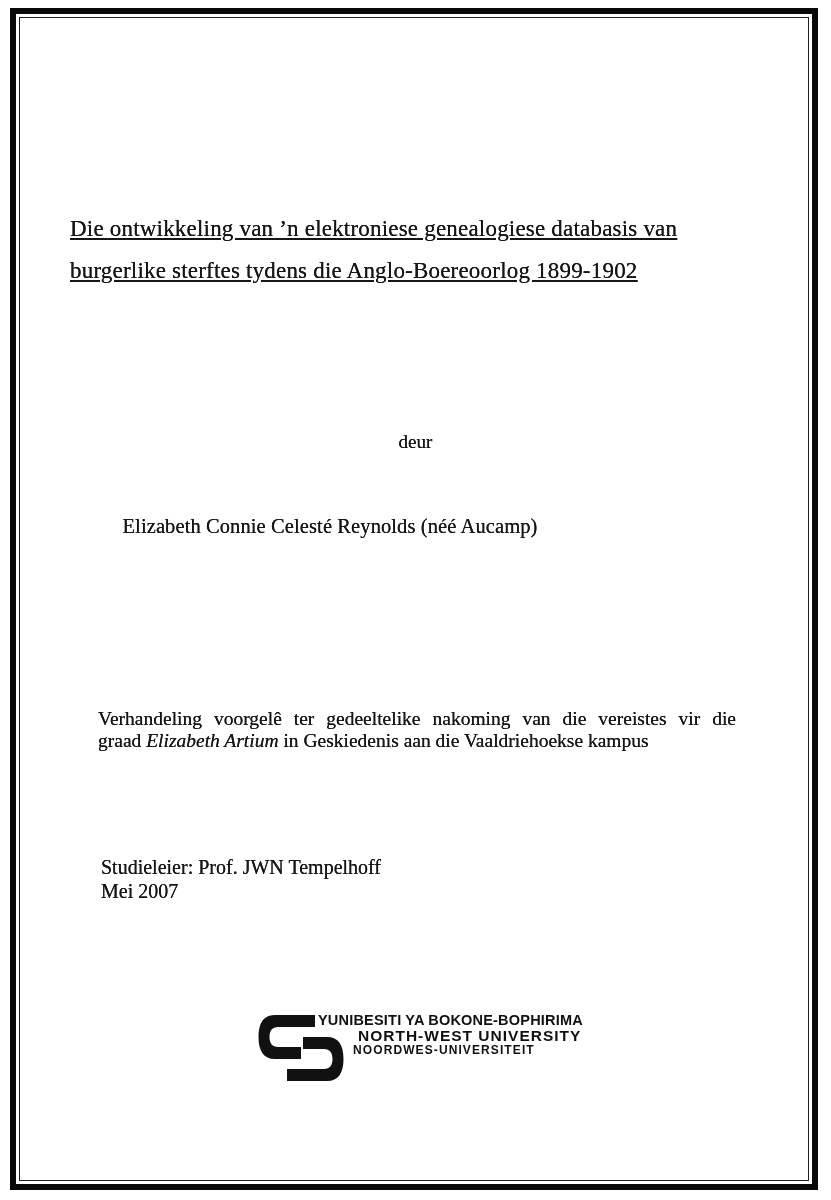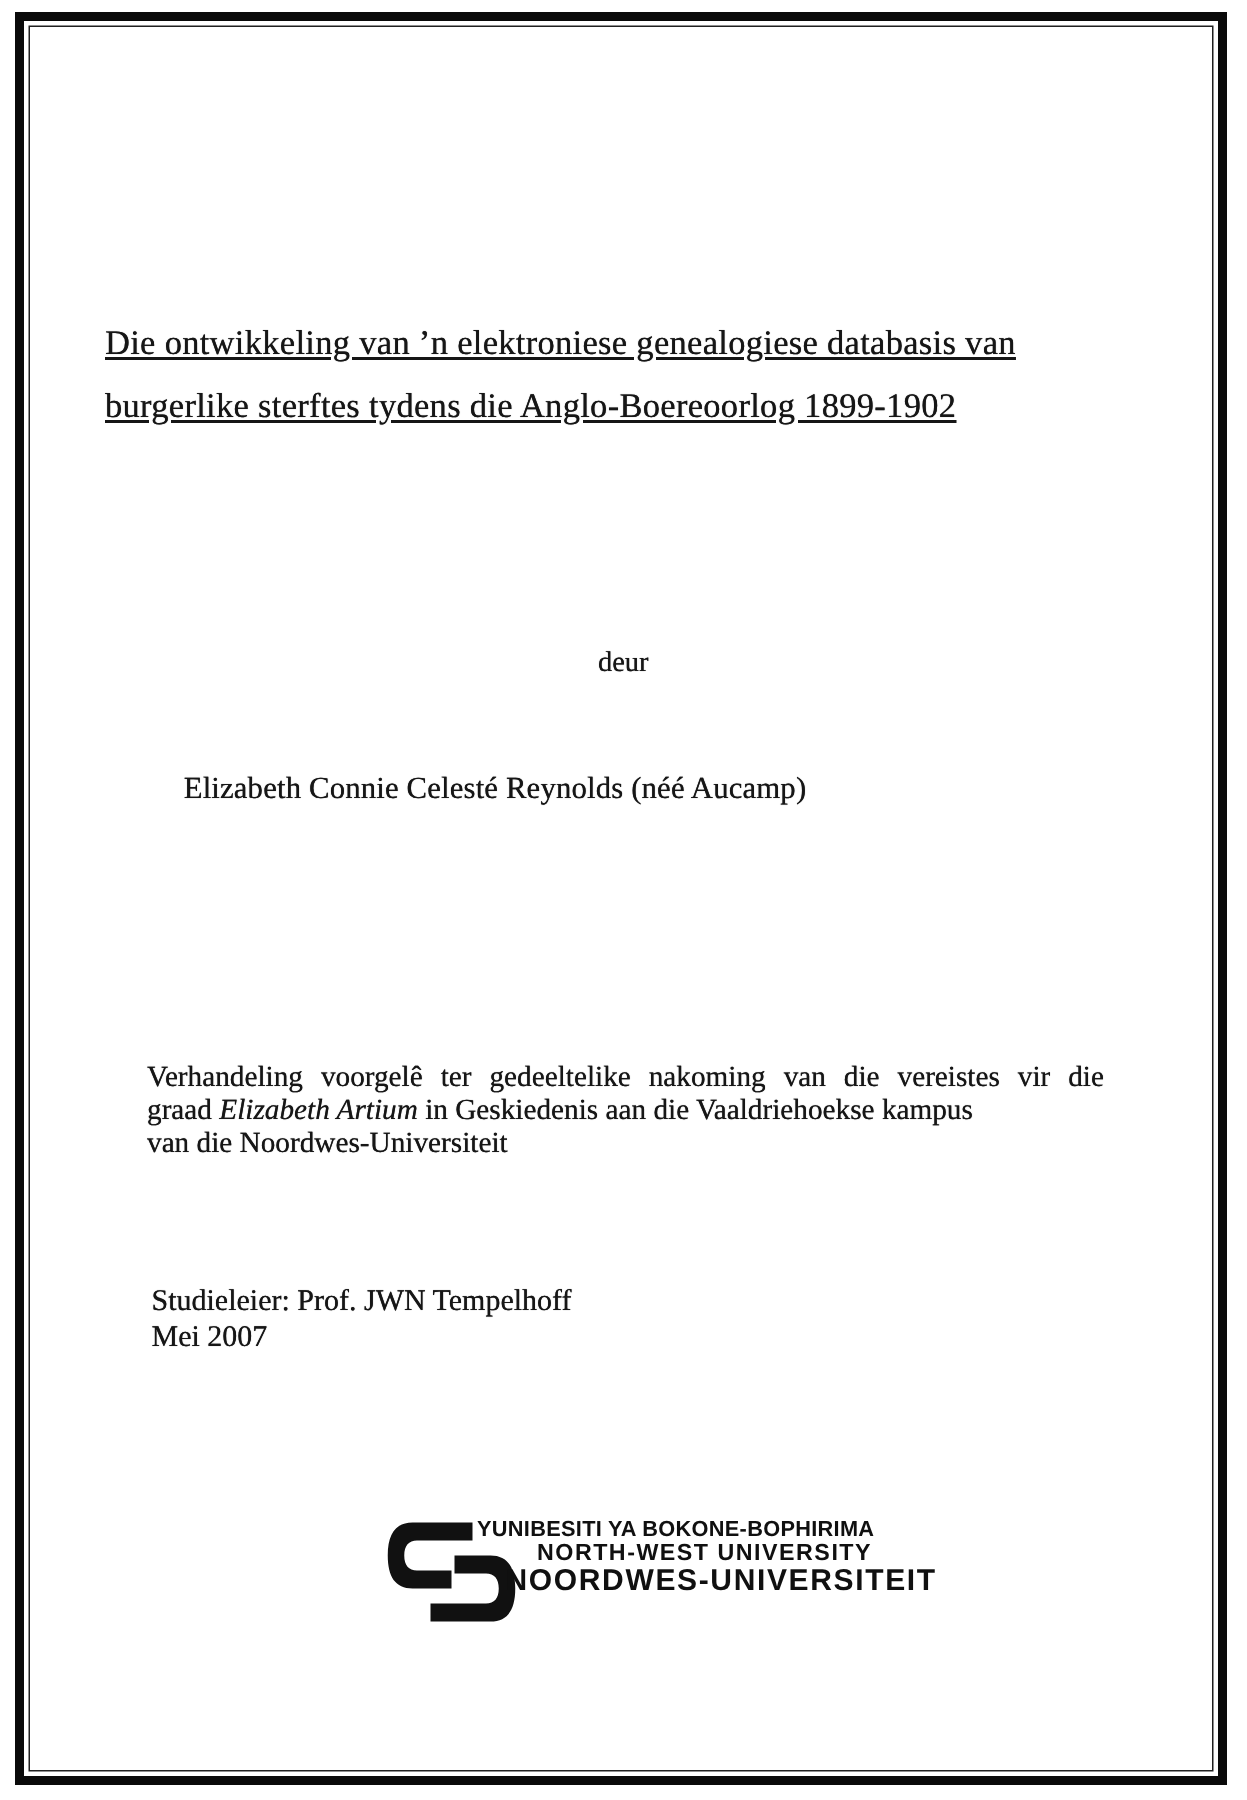--- a/index.html
+++ b/index.html
@@ -63,41 +63,40 @@
   .logo svg { position: absolute; left: 0; top: 0; }
   .logo-line {
     position: absolute;
     font-family: "Liberation Sans", sans-serif;
     font-weight: 700;
     color: #101010;
     white-space: nowrap;
   }
   .logo-line1 { left: 61px;  top: 0px;  font-size: 14.5px; letter-spacing: 0.2px; }
   .logo-line2 { left: 101px; top: 15px; font-size: 15.5px; letter-spacing: 1px; }
-  .logo-line3 { left: 80px;  top: 31px; font-size: 20px; letter-spacing: 1.1px; }
+  .logo-line3 { left: 96px;  top: 31px; font-size: 12px; letter-spacing: 1.1px; }
 </style>
 </head>
 <body>
 
 <div class="abs frame-thick"></div>
 <div class="abs frame-thin"></div>
 
 <div class="abs title-block serif">
   <div>Die ontwikkeling van ’n elektroniese genealogiese databasis van</div>
   <div>burgerlike sterftes tydens die Anglo-Boereoorlog 1899-1902</div>
 </div>
 
 <div class="abs byline serif">deur</div>
 
 <div class="abs author serif">Elizabeth Connie Celesté Reynolds (néé Aucamp)</div>
 
 <div class="abs statement serif">
   <div class="justified">Verhandeling voorgelê ter gedeeltelike nakoming van die vereistes vir die</div>
   <div><span>graad </span><span class="it">Elizabeth Artium</span><span> in Geskiedenis aan die Vaaldriehoekse kampus</span></div>
-  <div>van die Noordwes-Universiteit</div>
 </div>
 
 <div class="abs supervisor-block serif">
   <div>Studieleier: Prof. JWN Tempelhoff</div>
   <div>Mei 2007</div>
 </div>
 
 <div class="abs logo">
   <svg width="88" height="72" viewBox="0 0 88 72" aria-hidden="true">
     <path fill="#111111" d="M58,3 H18 C6.5,3 1.5,11 1.5,25 C1.5,39 6.5,47 18,47 H44 V35 H21 C15.5,35 12.5,31.5 12.5,25 C12.5,18.5 15.5,15 21,15 H58 Z"></path>

